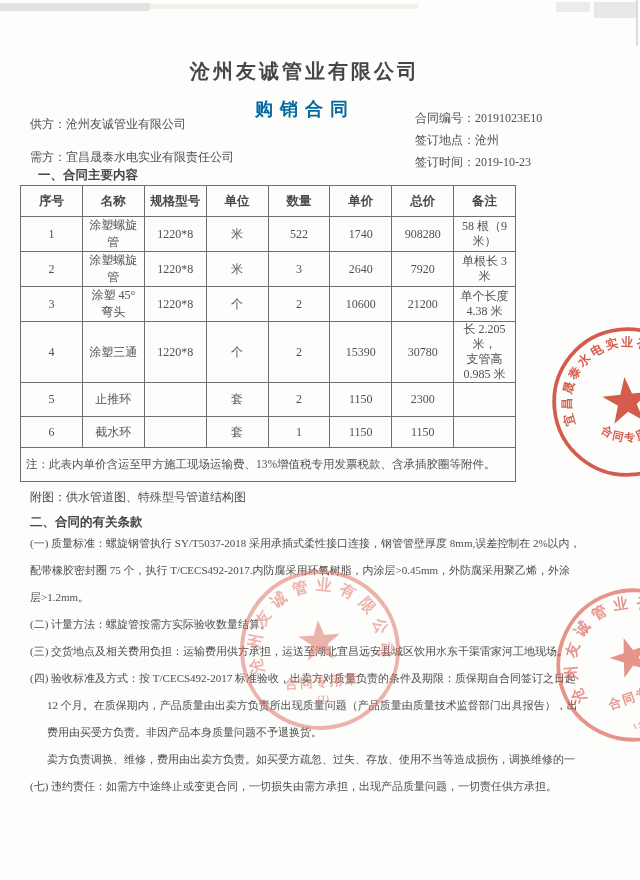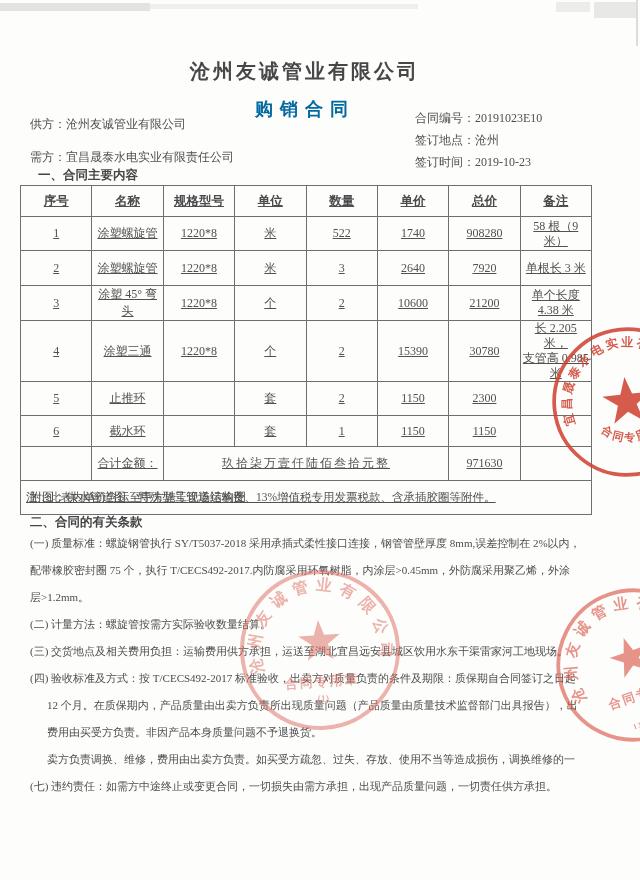--- a/index.html
+++ b/index.html
@@ -25,21 +25,21 @@
   .m-supplier{left:30px;top:116px;}
   .m-buyer{left:30px;top:149px;}
   .m-no{left:415px;top:110px;}
   .m-place{left:415px;top:132px;}
   .m-date{left:415px;top:154px;}
   .sec1{left:38px;top:167px;font-size:12.5px;font-weight:600;color:#454545;}
   .sec2{left:30px;top:514px;font-size:12.5px;font-weight:600;color:#454545;}
   .attach{left:30px;top:489px;font-size:12px;}
   
   .items-table{position:absolute;left:20px;top:185px;border-collapse:collapse;
-    table-layout:fixed;width:572px;font-size:12px;color:#515151;text-decoration:underline;}
+    table-layout:fixed;width:496px;font-size:12px;color:#515151;}
   .items-table th,.items-table td{border:1px solid #6f6f6f;text-align:center;
     vertical-align:middle;padding:0 2px;overflow:hidden;}
   .items-table th{font-weight:600;font-size:12.5px;color:#4a4a4a;}
   .items-table thead tr{height:31px;}
   .items-table tbody tr{height:34px;}
   .items-table tr.h35{height:35px;} .items-table tr.h33{height:33px;}
   .items-table tr.h37{height:37px;} .items-table tr.h34{height:34px;}
   .items-table tr.h31{height:31px;}
   .c-no{width:38px;} .c-name{width:93px;} .c-spec{width:56px;}
   .c-unit{width:37px;} .c-qty{width:43px;} .c-price{width:67px;}
@@ -160,27 +160,20 @@
         <td class="c-name">截水环</td>
         <td class="c-spec"></td>
         <td class="c-unit">套</td>
         <td class="c-qty">1</td>
         <td class="c-price">1150</td>
         <td class="c-total">1150</td>
         <td class="c-note"></td>
       </tr>
     </tbody>
   <tbody>
-    <tr class="total-row">
-      <td class="c-no"></td>
-      <td class="c-name">合计金额：</td>
-      <td colspan="4" class="amount-words">玖拾柒万壹仟陆佰叁拾元整</td>
-      <td class="c-total">971630</td>
-      <td class="c-note"></td>
-    </tr>
     <tr class="footnote-row">
       <td colspan="8" class="footnote-cell">注：此表内单价含运至甲方施工现场运输费、13%增值税专用发票税款、含承插胶圈等附件。</td>
     </tr>
   </tbody>
 </table>
 
 <div class="abs attach" style="top:489px;left:30px;">附图：供水管道图、特殊型号管道结构图</div>
 <div class="abs sec2">二、合同的有关条款</div>
 
 <div class="terms">

